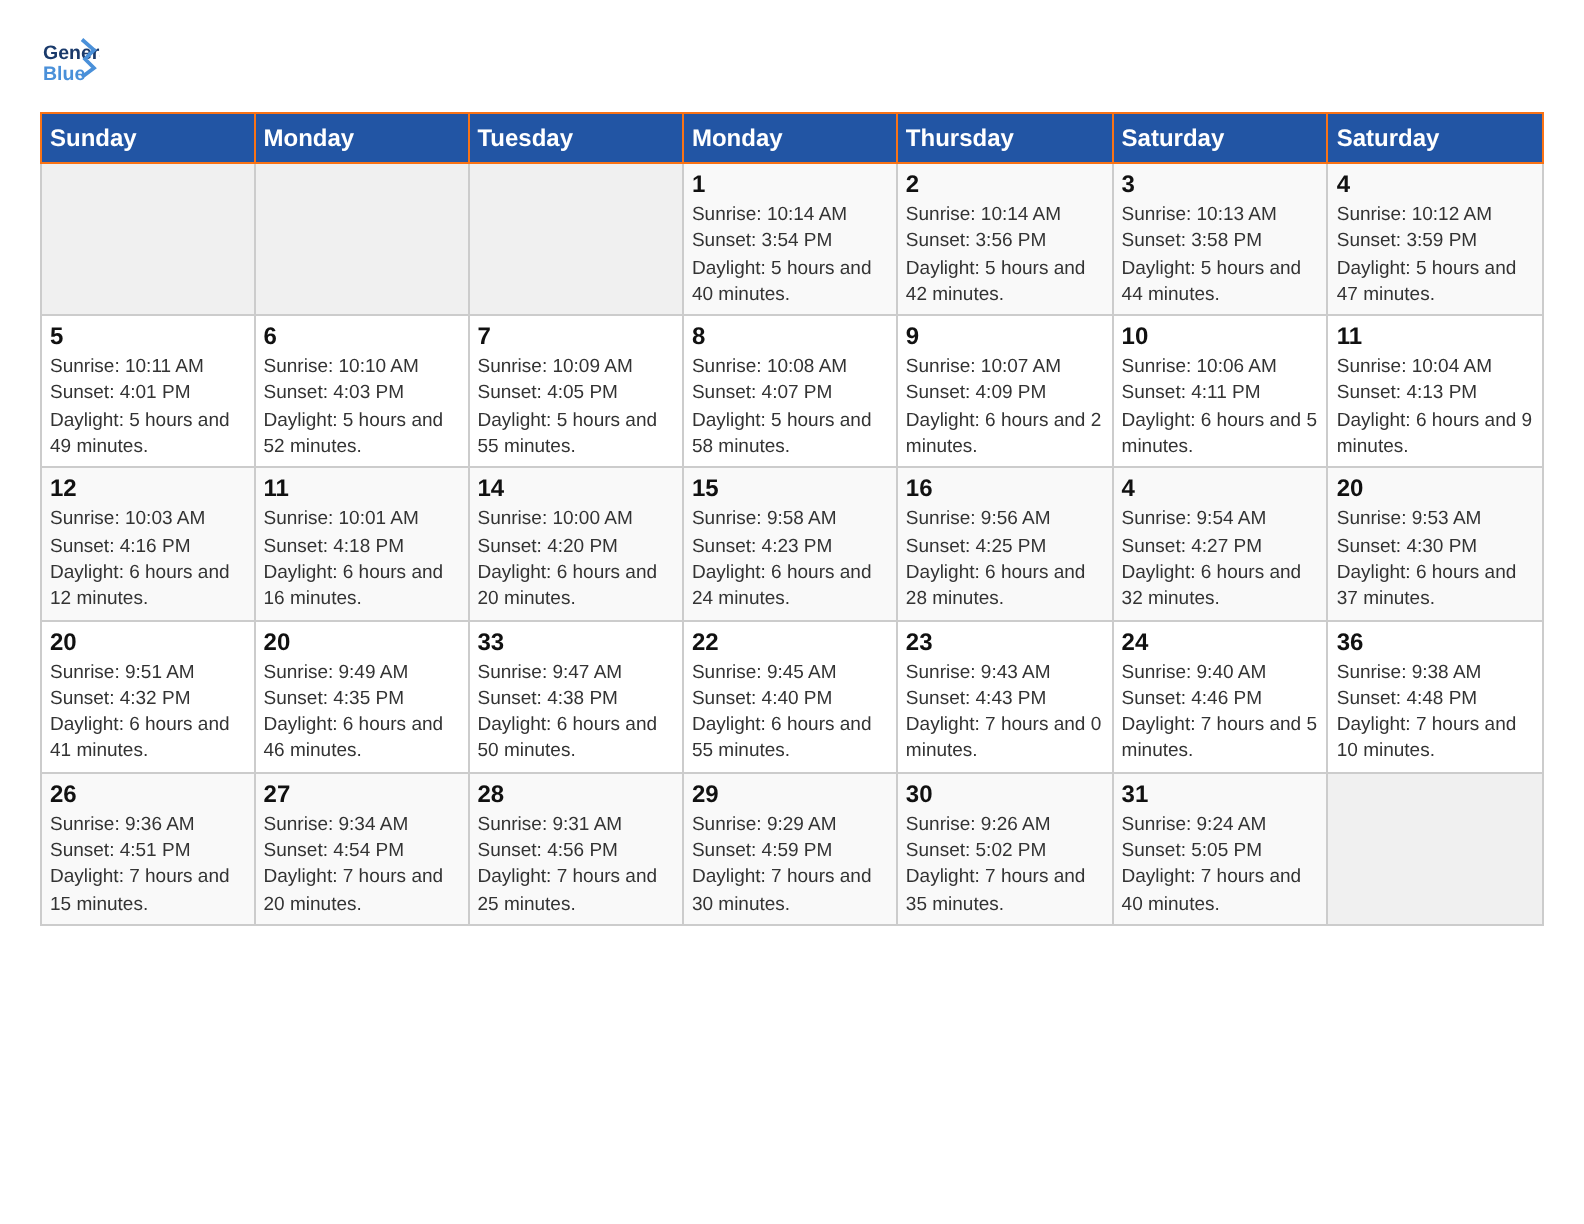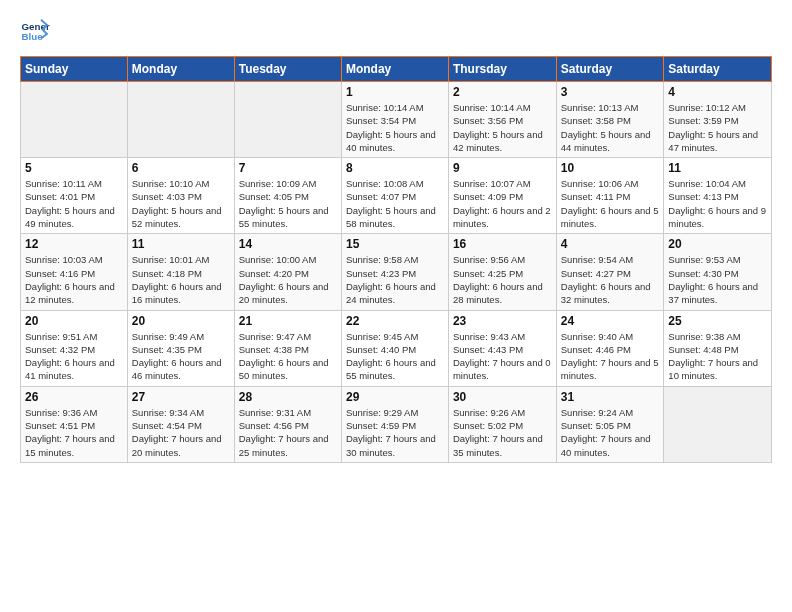--- a/index.html
+++ b/index.html
@@ -200,37 +200,37 @@
         <tr>
           <td>
             <div class="day-number">20</div>
             <div class="day-info">Sunrise: 9:51 AM<br>Sunset: 4:32 PM<br>Daylight: 6 hours and 41 minutes.</div>
           </td>
           <td>
             <div class="day-number">20</div>
             <div class="day-info">Sunrise: 9:49 AM<br>Sunset: 4:35 PM<br>Daylight: 6 hours and 46 minutes.</div>
           </td>
           <td>
-            <div class="day-number">21</div>
+            <div class="day-number">33</div>
             <div class="day-info">Sunrise: 9:47 AM<br>Sunset: 4:38 PM<br>Daylight: 6 hours and 50 minutes.</div>
           </td>
           <td>
             <div class="day-number">22</div>
             <div class="day-info">Sunrise: 9:45 AM<br>Sunset: 4:40 PM<br>Daylight: 6 hours and 55 minutes.</div>
           </td>
           <td>
             <div class="day-number">23</div>
             <div class="day-info">Sunrise: 9:43 AM<br>Sunset: 4:43 PM<br>Daylight: 7 hours and 0 minutes.</div>
           </td>
           <td>
             <div class="day-number">24</div>
             <div class="day-info">Sunrise: 9:40 AM<br>Sunset: 4:46 PM<br>Daylight: 7 hours and 5 minutes.</div>
           </td>
           <td>
-            <div class="day-number">25</div>
+            <div class="day-number">36</div>
             <div class="day-info">Sunrise: 9:38 AM<br>Sunset: 4:48 PM<br>Daylight: 7 hours and 10 minutes.</div>
           </td>
         </tr>
         <tr>
           <td>
             <div class="day-number">26</div>
             <div class="day-info">Sunrise: 9:36 AM<br>Sunset: 4:51 PM<br>Daylight: 7 hours and 15 minutes.</div>
           </td>
           <td>
             <div class="day-number">27</div>

